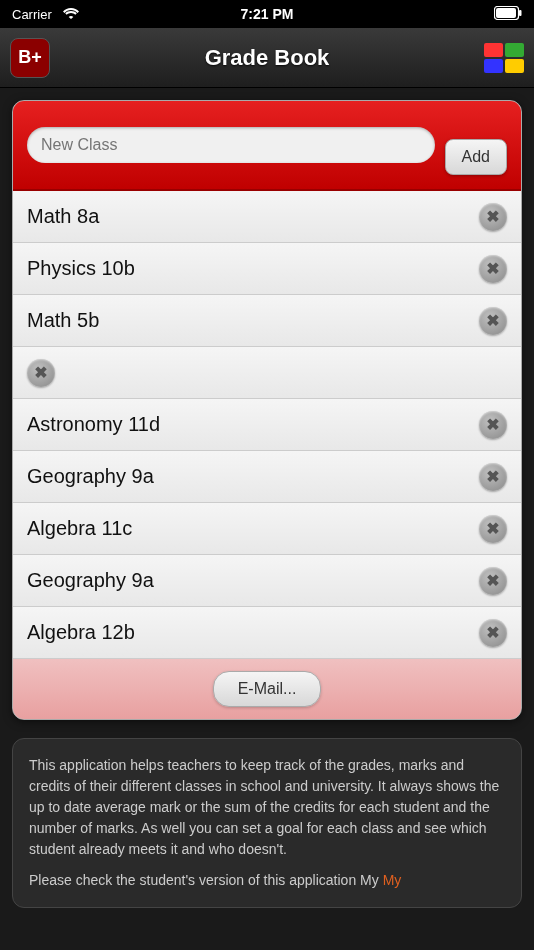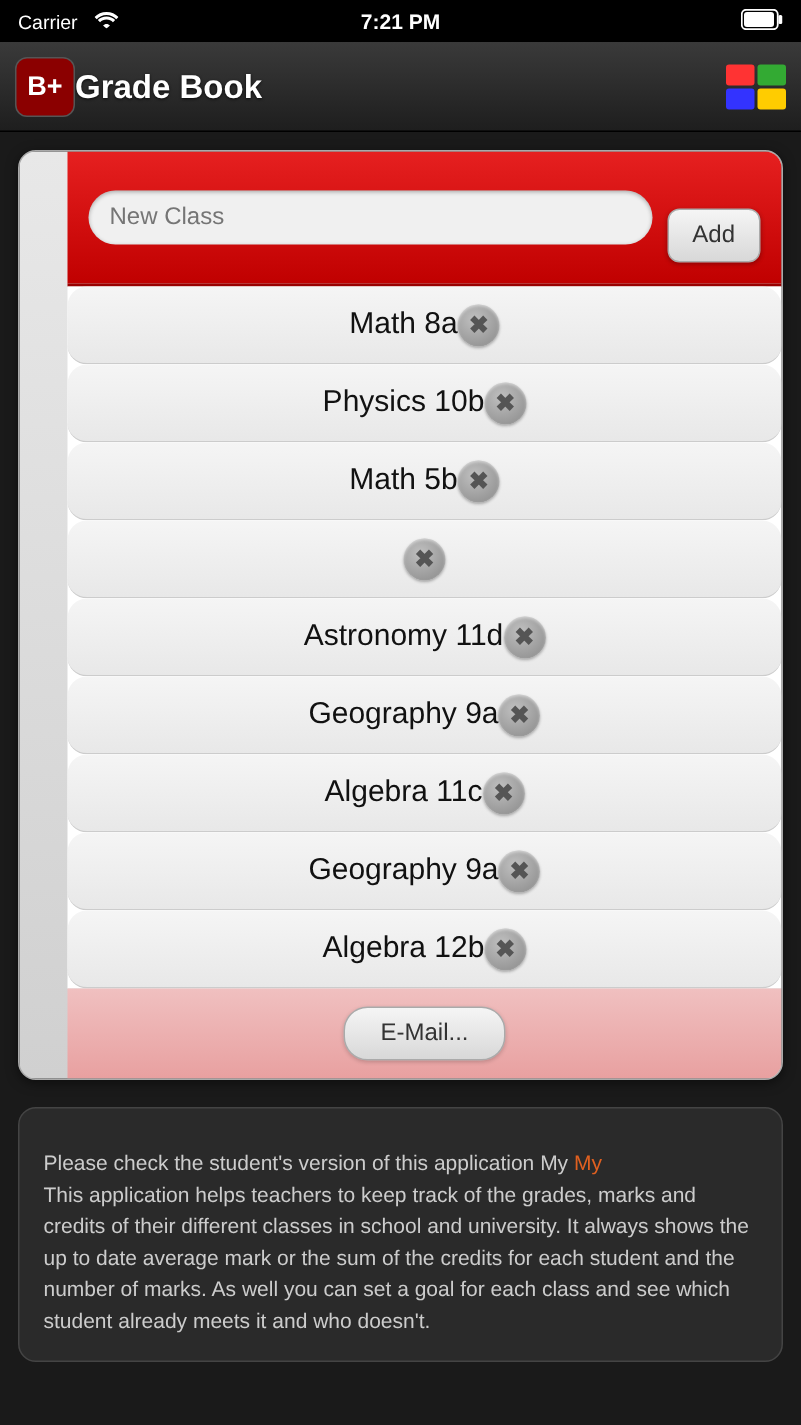--- a/index.html
+++ b/index.html
@@ -51,20 +51,21 @@
       font-size: 18px;
       font-weight: bold;
       border: 1px solid #555;
     }
     .header-title {
       color: #fff;
       font-size: 22px;
       font-weight: bold;
       text-shadow: 0 1px 2px rgba(0,0,0,0.8);
       flex: 1;
+      text-align: center;
     }
     .header-grid {
       width: 40px;
       height: 30px;
       display: grid;
       grid-template-columns: 1fr 1fr;
       grid-template-rows: 1fr 1fr;
       gap: 2px;
     }
     .header-grid-cell {
@@ -76,21 +77,20 @@
       padding: 12px;
     }
 
     
     .class-card {
       background: linear-gradient(to bottom, #e8e8e8, #d0d0d0);
       border-radius: 12px;
       overflow: hidden;
       border: 1px solid #aaa;
       box-shadow: 0 2px 8px rgba(0,0,0,0.5);
-      padding-left: 32px;
     }
 
     
     .card-header {
       background: linear-gradient(to bottom, #e62020, #c00000);
       padding: 14px 14px;
       display: flex;
       align-items: center;
       gap: 10px;
       border-bottom: 2px solid #900;
@@ -118,27 +118,26 @@
       color: #333;
       box-shadow: 0 1px 3px rgba(0,0,0,0.3);
       margin-top: 24px;
     }
 
     
     .class-list { background: #fff; }
     .class-item {
       display: flex;
       align-items: center;
-      justify-content: center;
+      justify-content: space-between;
       padding: 0 14px;
       height: 52px;
       border-bottom: 1px solid #ccc;
       background: linear-gradient(to bottom, #f5f5f5, #e8e8e8);
       cursor: pointer;
-      border-radius: 13px;
     }
     .class-item-name {
       font-size: 20px;
       color: #111;
       font-weight: 400;
     }
     .delete-btn {
       width: 28px;
       height: 28px;
       border-radius: 50%;
@@ -279,22 +278,22 @@
         </div>
       </div>
 
     <div class="card-footer">
       <button class="email-button">E-Mail...</button>
     </div>
 
   </div>
 
   <div class="info-box">
+    <p class="info-text">
+      <span>This application helps teachers to keep track of the grades, marks and credits of their different classes in school and university. It always shows the up to date average mark or the sum of the credits for each student and the number of marks. As well you can set a goal for each class and see which student already meets it and who doesn't.</span>
+    </p>
     <p class="info-text" style="margin-top:10px;">
       <span>Please check the student's version of this application My</span>
       <a class="info-link" href="#">My</a>
     </p>
-    <p class="info-text">
-      <span>This application helps teachers to keep track of the grades, marks and credits of their different classes in school and university. It always shows the up to date average mark or the sum of the credits for each student and the number of marks. As well you can set a goal for each class and see which student already meets it and who doesn't.</span>
-    </p>
   </div>
 
 </div>
 
 </body></html>

